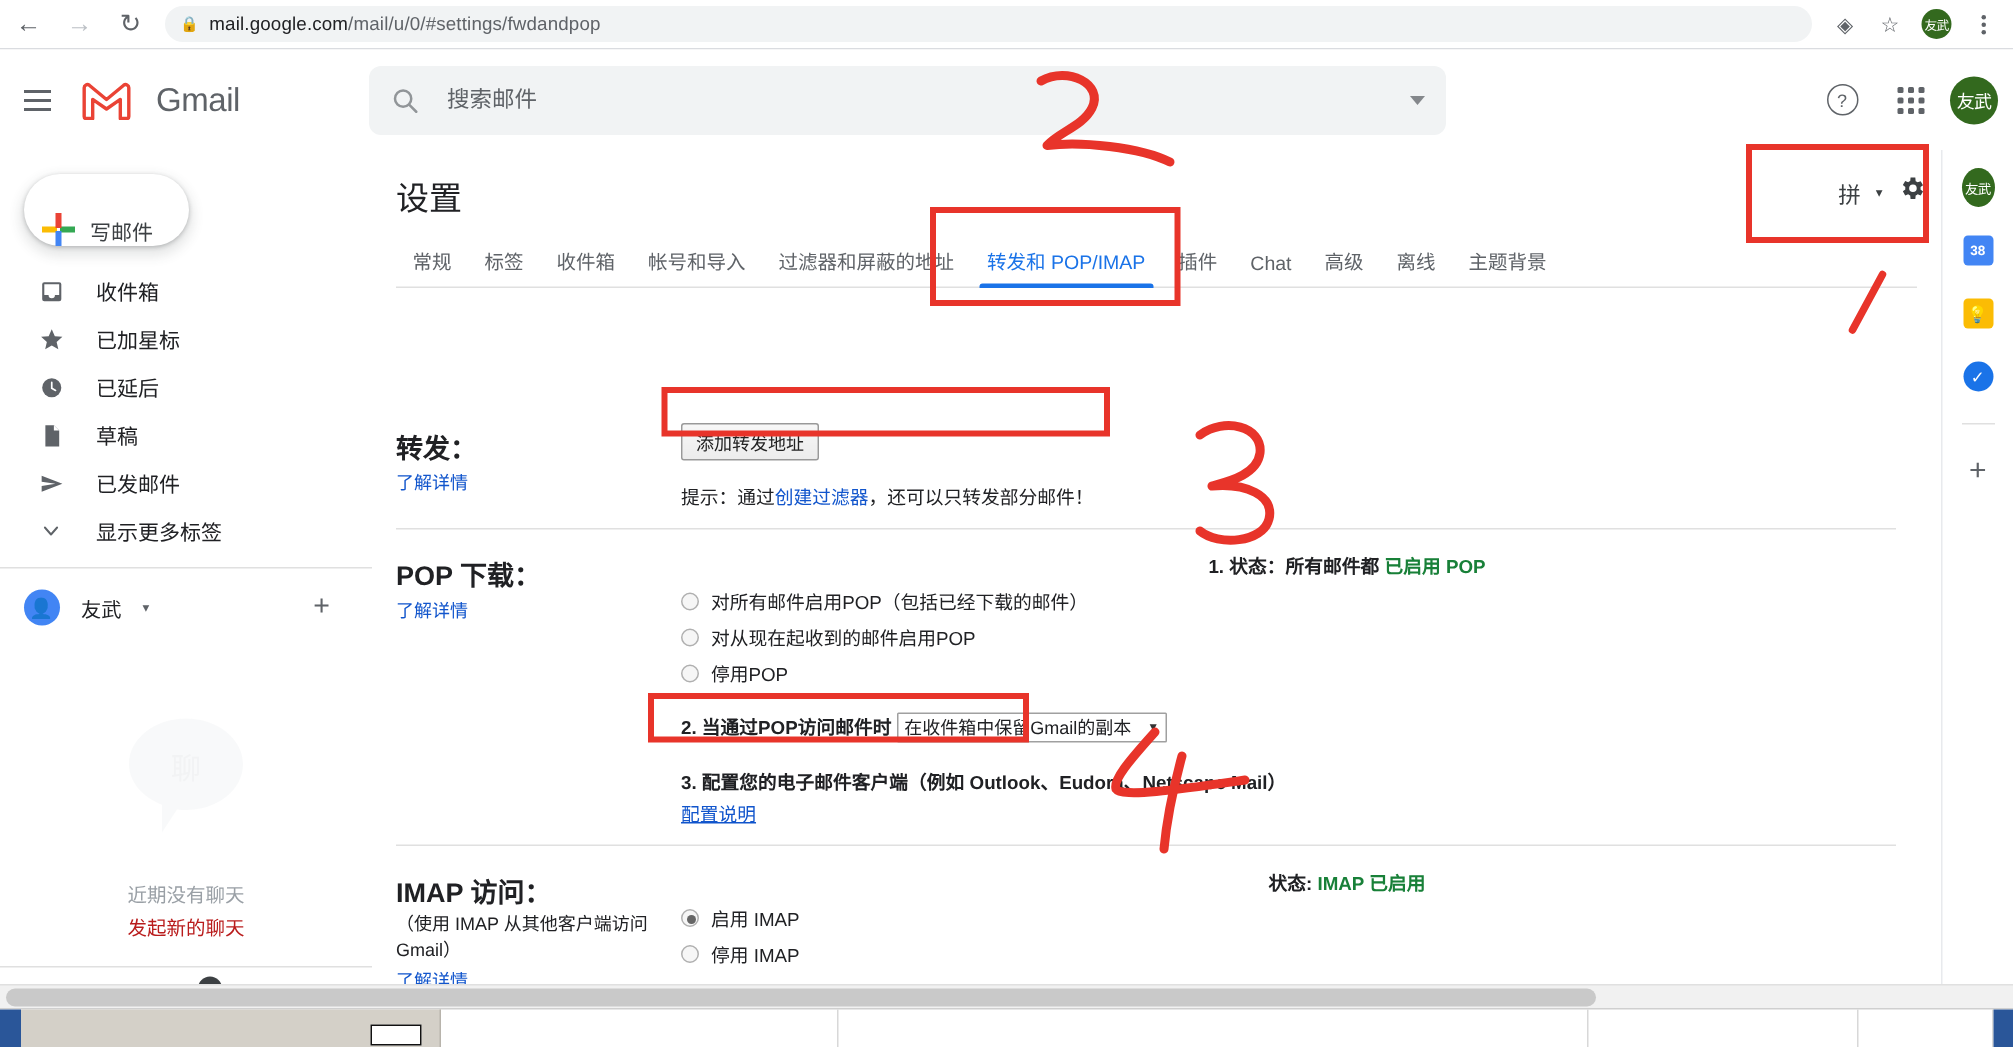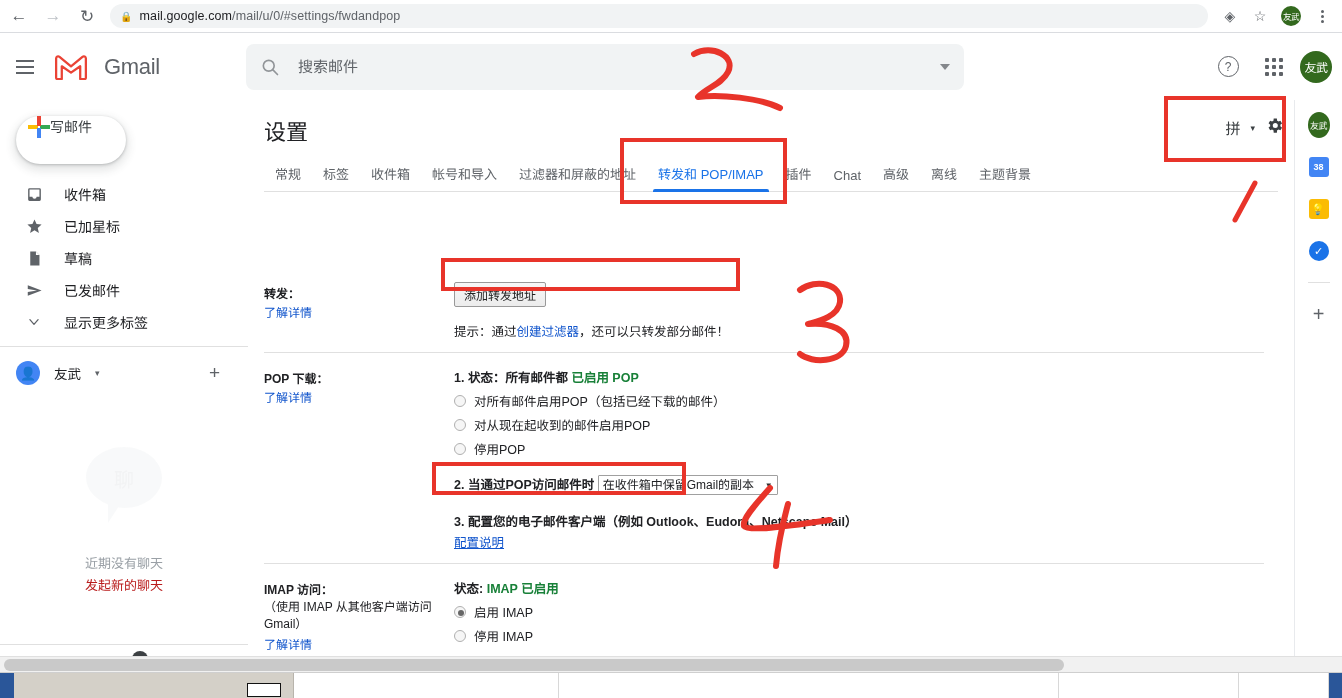--- a/index.html
+++ b/index.html
@@ -85,21 +85,21 @@
   }
 
   
   .left-rail {
     position: absolute; left: 0; top: 100px; width: 248px; height: 572px;
     background: #fff;
   }
   .compose {
     margin: 16px 0 0 16px; width: 110px; height: 48px; border-radius: 24px;
     background: #fff; box-shadow: 0 1px 3px rgba(60,64,67,.3), 0 4px 8px 3px rgba(60,64,67,.12);
-    display: flex; align-items: flex-start; padding-left: 12px; gap: 0;
+    display: flex; align-items: flex-end; padding-left: 12px; gap: 10px;
   }
   .plus-color { position: relative; width: 22px; height: 22px; }
   .plus-color i { position: absolute; display: block; }
   .plus-color .h1 { left: 0; top: 9px; width: 10px; height: 4px; background: #fbbc04; }
   .plus-color .h2 { left: 12px; top: 9px; width: 10px; height: 4px; background: #34a853; }
   .plus-color .v1 { left: 9px; top: 0; width: 4px; height: 10px; background: #ea4335; }
   .plus-color .v2 { left: 9px; top: 12px; width: 4px; height: 10px; background: #4285f4; }
   .compose-label { font-size: 14px; color: #3c4043; }
 
   .rail-list { margin-top: 14px; }
@@ -157,21 +157,21 @@
     content: ""; position: absolute; left: 6px; right: 6px; bottom: -1px;
     height: 3px; background: #1a73e8; border-radius: 2px 2px 0 0;
   }
 
   .settings-scroll {
     position: absolute; left: 0; top: 180px; width: 1094px; height: 478px;
     overflow: hidden; font-size: 12.5px; color: #202124;
   }
   .sec { display: flex; padding: 0 0 0 16px; }
   .sec-label { width: 190px; flex: 0 0 190px; padding-top: 4px; }
-  .sec-label .lbl-title { font-weight: bold; font-size: 12px; color: #202124; }
+  .sec-label .lbl-title { font-weight: bold; font-size: 18px; color: #202124; }
   .sec-label .lbl-note { font-size: 12px; color: #202124; line-height: 17px; margin-top: 2px;}
   .sec-label .lbl-link { color: #1155cc; font-size: 12px; display: block; margin-top: 2px; }
   .sec-body { flex: 1; padding-top: 2px; }
   .hr { height: 1px; background: #e0e0e0; margin: 12px 0 12px 16px; width: 1000px; }
 
   .btn-classic {
     font-family: inherit; font-size: 12px; padding: 3px 9px;
     border: 1px solid #999; background: linear-gradient(#f7f7f7, #ececec);
     color: #222; border-radius: 2px;
   }
@@ -182,21 +182,21 @@
   .radio {
     width: 12px; height: 12px; border-radius: 50%; border: 1px solid #b0b0b0;
     background: #f6f6f6; flex: 0 0 12px; position: relative;
   }
   .radio.on::after {
     content: ""; position: absolute; left: 3px; top: 3px; width: 6px; height: 6px;
     border-radius: 50%; background: #666;
   }
   .green { color: #188038; font-weight: bold; }
 
-  .status-line { font-weight: bold; font-size: 12.5px; }
+  .status-line { font-weight: bold; font-size: 12.5px; text-align: center; }
   .select-classic {
     font-family: inherit; font-size: 12px; padding: 2px 22px 2px 4px;
     border: 1px solid #a0a0a0; background: #fff; color: #202124;
     appearance: none; border-radius: 1px; position: relative;
   }
   .select-wrap { position: relative; display: inline-block; }
   .select-wrap .arrow {
     position: absolute; right: 5px; top: 50%; transform: translateY(-50%);
     font-size: 8px; color: #333; pointer-events: none;
   }
@@ -358,20 +358,29 @@
         </span>
         <span>收件箱</span>
       </div>
       <div class="rail-item">
         <span class="ic">
           <svg width="17" height="17" viewBox="0 0 24 24">
               <path fill="#5f6368" d="M12 17.3l-6.2 3.7 1.6-7L2 9.2l7.1-.6L12 2l2.9 6.6 7.1.6-5.4 4.8 1.6 7z"></path>
             </svg>
         </span>
         <span>已加星标</span>
+      </div>
+      <div class="rail-item">
+        <span class="ic">
+          <svg width="17" height="17" viewBox="0 0 24 24">
+              <circle cx="12" cy="12" r="9" fill="#5f6368"></circle>
+              <path d="M12 7v5.4l3.6 2.1" stroke="#fff" stroke-width="1.6" fill="none" stroke-linecap="round"></path>
+            </svg>
+        </span>
+        <span>已延后</span>
       </div>
       <div class="rail-item">
         <span class="ic">
           <svg width="17" height="17" viewBox="0 0 24 24">
               <path fill="#5f6368" d="M6 2h8l5 5v15H6z"></path>
               <path fill="#fff" d="M14 2l5 5h-5z"></path>
             </svg>
         </span>
         <span>草稿</span>
       </div>

